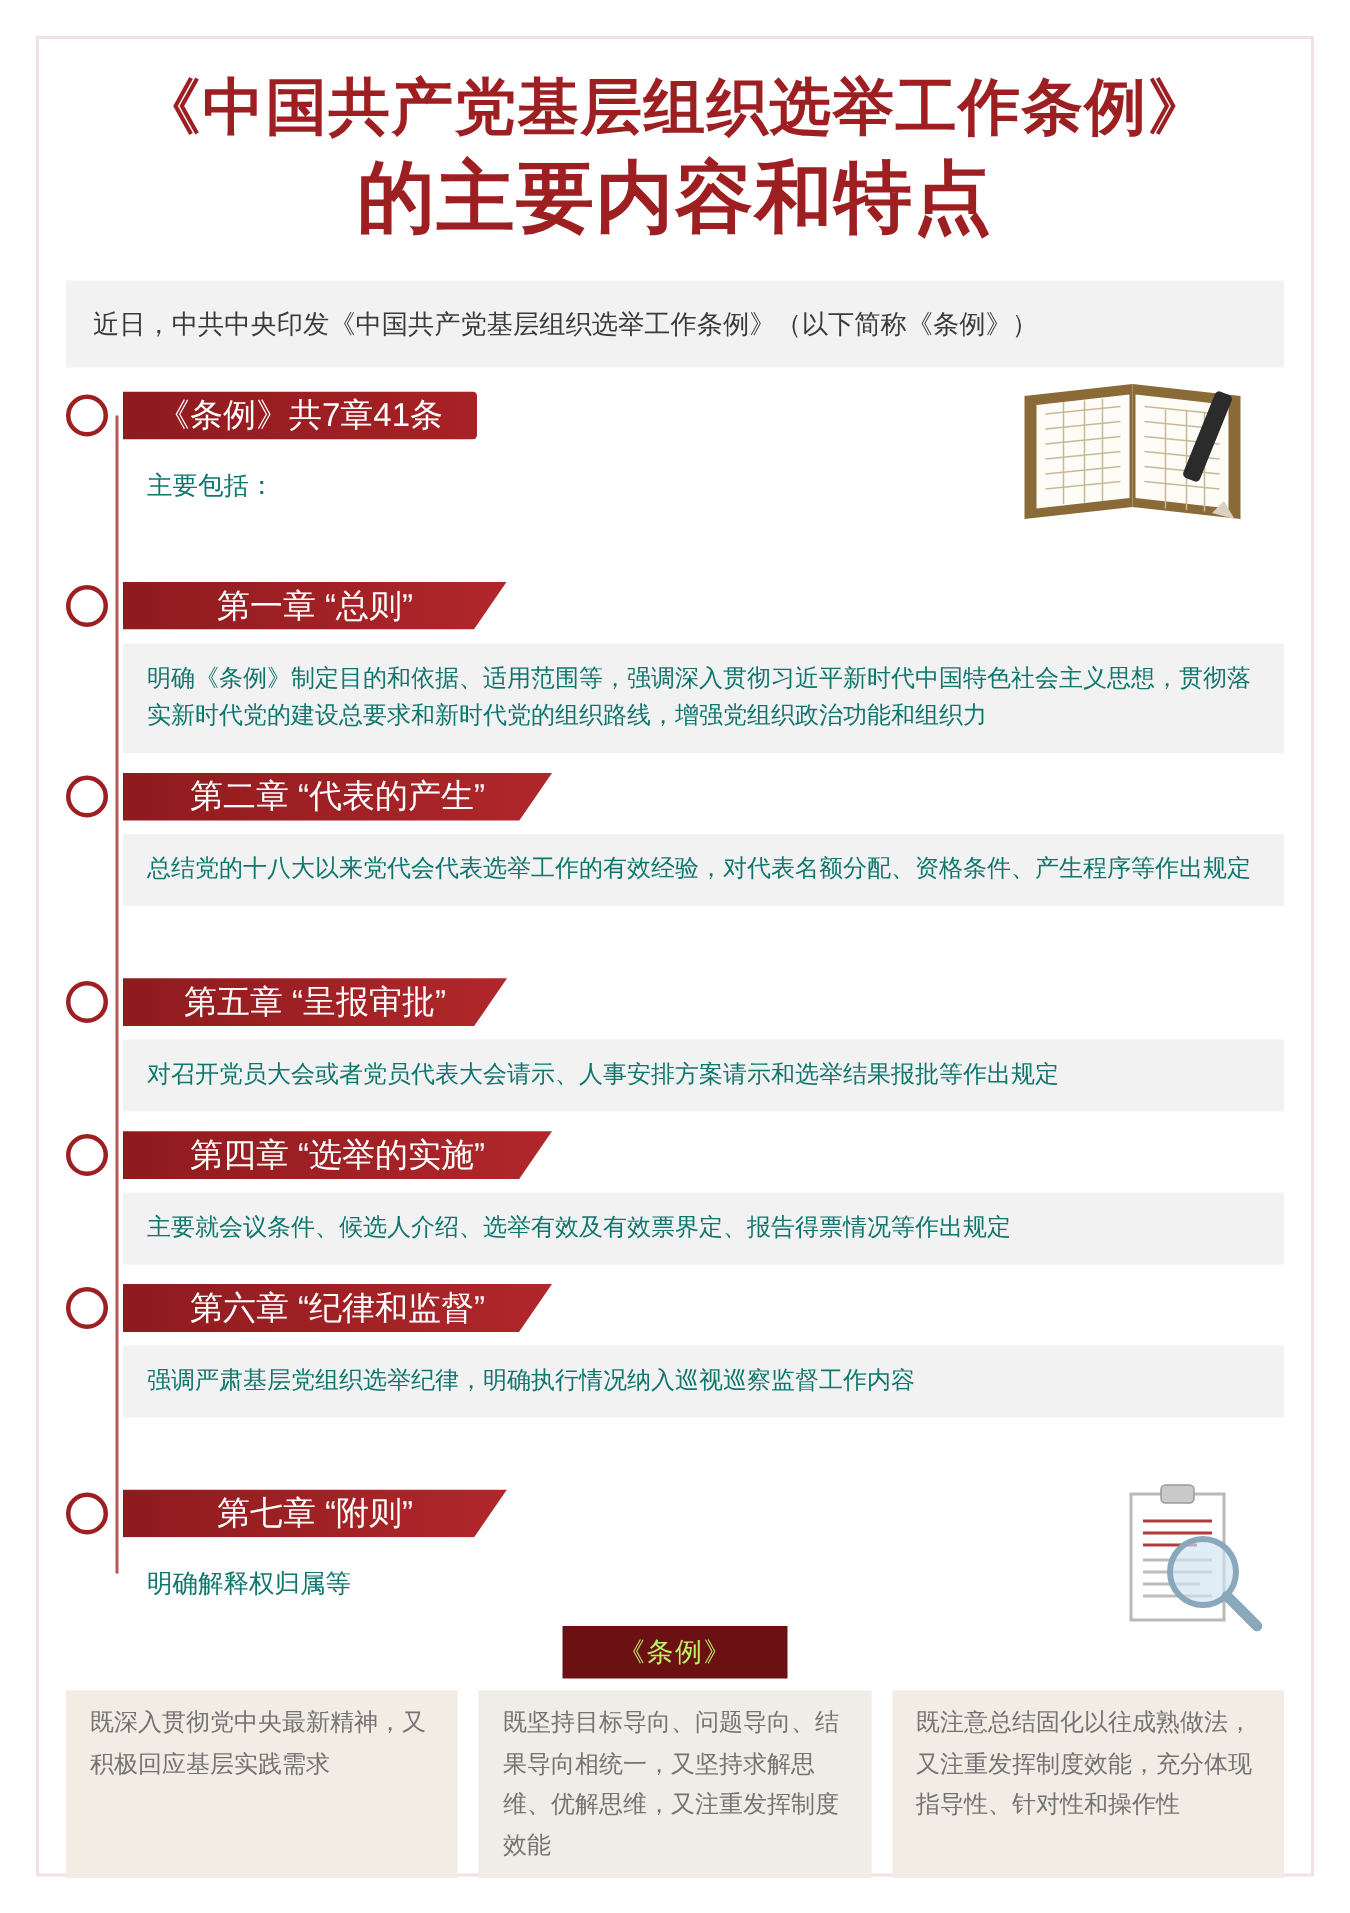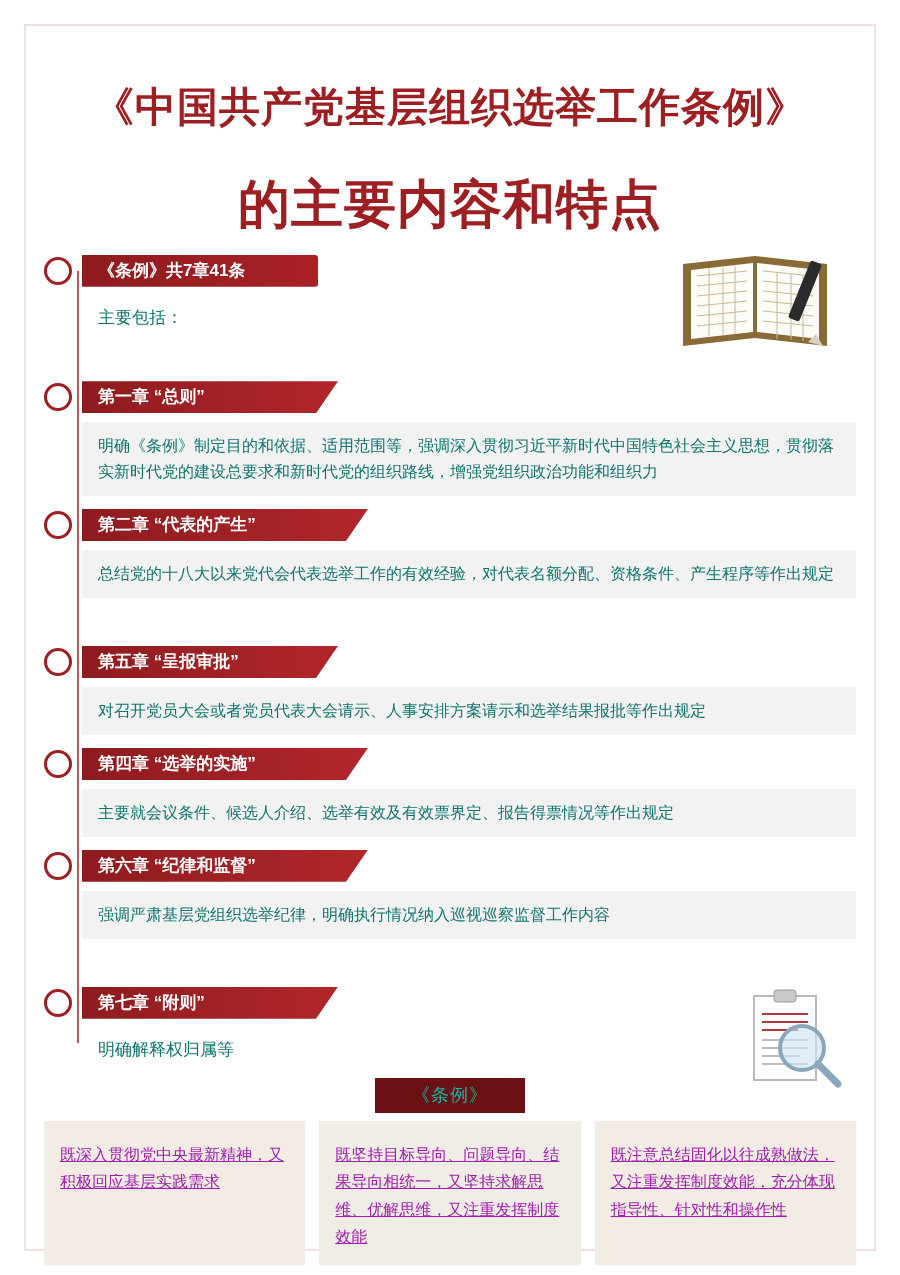--- a/index.html
+++ b/index.html
@@ -42,21 +42,20 @@
     padding-top: 34px;
     text-align: center;
   }
   .title-line {
     font-size: 41px;
     font-weight: bold;
     color: #9e1f22;
     letter-spacing: 1px;
     line-height: 1.32;
     font-family: "DejaVu Sans", "Liberation Sans", sans-serif;
-    margin-top: 36px;
   }
   .title-line.second {
     font-size: 52px;
   }
 
   
   .lead {
     margin-top: 20px;
     background: #f2f2f2;
     padding: 16px 18px;
@@ -95,27 +94,28 @@
     border-radius: 50%;
     background: #ffffff;
     box-sizing: border-box;
   }
   .banner {
     position: relative;
     display: block;
     height: 32px;
     line-height: 32px;
     color: #ffffff;
-    font-size: 17px;
-    font-weight: bold;
+    font-size: 22px;
+    font-weight: normal;
     padding: 0 16px;
     width: 300px;
     box-sizing: border-box;
     background: linear-gradient(90deg, #8e1b1e 0%, #b1272b 100%);
     clip-path: polygon(0 0, 100% 0, calc(100% - 22px) 100%, 0 100%);
+    text-align: center;
   }
   .banner.short { width: 256px; margin-top: 48px; }
   .banner.mid { width: 286px; }
   .banner.wide { width: 316px; }
   .banner.first-banner {
     background: linear-gradient(90deg, #8e1b1e 0%, #a82126 100%);
     width: 236px;
     clip-path: polygon(0 0, 100% 0, 100% 100%, 0 100%);
     border-radius: 0 3px 3px 0;
   }
@@ -153,41 +153,40 @@
 
   
   .footer-wrap {
     margin-top: 8px;
     position: relative;
   }
   .footer-tag {
     width: 150px;
     margin: 0 auto;
     background: #6b1114;
-    color: #14b8a6;
+    color: #bef264;
     text-align: center;
     font-size: 18px;
     padding: 5px 0 6px 0;
     letter-spacing: 1px;
   }
   .footer-cols {
     display: flex;
     gap: 14px;
     margin-top: 8px;
   }
   .fcol {
     flex: 1;
     background: #f2ece5;
-    padding: 20px 16px;
+    padding: 8px 16px;
     font-size: 16px;
     line-height: 1.7;
-    color: #a21caf;
+    color: #737373;
     min-height: 86px;
     box-sizing: border-box;
-    text-decoration: underline;
   }
   .fcol.mid { background: #f0ece6; }
 </style>
 </head>
 <body>
 
 <div class="poster">
   <div class="inner-frame"></div>
 
   <svg class="book-deco" viewBox="0 0 175 110">
@@ -241,20 +240,21 @@
     </g>
   </svg>
 
   <div class="content">
 
     <div class="title-block">
       <div class="title-line">《中国共产党基层组织选举工作条例》</div>
       <div class="title-line second">的主要内容和特点</div>
     </div>
 
+    <div class="lead">近日，中共中央印发《中国共产党基层组织选举工作条例》（以下简称《条例》）</div>
 
     <div class="timeline">
 
       <div class="item">
         <span class="dot"></span>
         <div class="banner first-banner">《条例》共7章41条</div>
         <div class="desc plain">主要包括：</div>
       </div>
 
       <div class="item">

